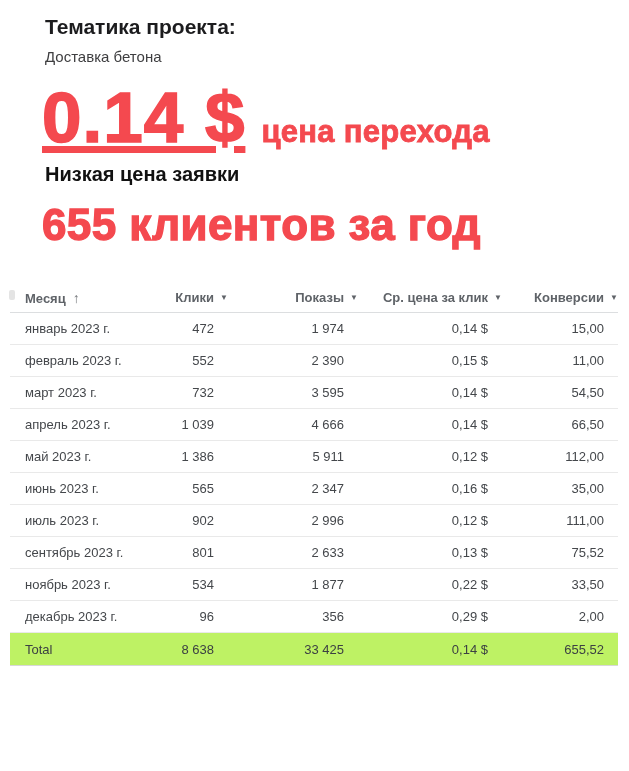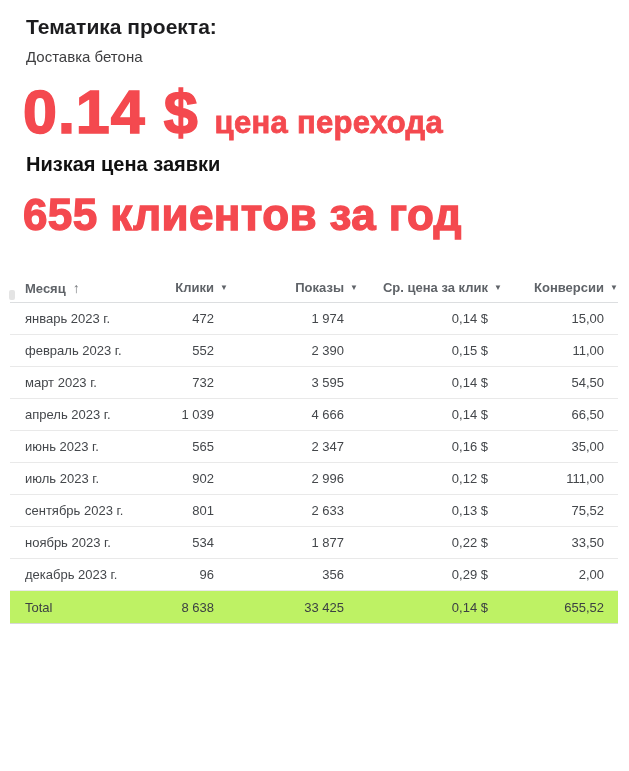--- a/index.html
+++ b/index.html
@@ -1,33 +1,33 @@
 <!DOCTYPE html>
 <html><head>
 <meta charset="utf-8">
 <style>
   html,body{margin:0;padding:0;background:#ffffff;}
   body{
     width:629px;height:771px;position:relative;overflow:hidden;
     font-family:"Liberation Sans","DejaVu Sans",sans-serif;
     -webkit-font-smoothing:antialiased;
   }
-  .hero{padding:15px 0 0 26px;}
+  .hero{padding:15px 0 0 45px;}
   .page-title{
     font-size:21px;font-weight:700;color:#1c1c1e;line-height:24px;margin:0;
   }
   .subtitle{
     margin-top:9px;font-size:15px;color:#3e3e40;line-height:18px;
   }
   .red{color:#F4494F;}
   .cpc-line{
     margin:16px 0 0 -3px;display:flex;align-items:baseline;gap:16px;line-height:1;
   }
   .cpc-value{
-    font-size:61px;font-weight:800;letter-spacing:1px;
+    font-size:71px;font-weight:800;letter-spacing:1px;text-decoration:underline;
     -webkit-text-stroke:1.6px currentColor;
   }
   .cpc-caption{
     font-size:31px;font-weight:700;letter-spacing:.3px;
     -webkit-text-stroke:.8px currentColor;
   }
   .claim{
     margin-top:10px;font-size:20px;font-weight:700;color:#111;line-height:23px;
   }
   .clients{
@@ -124,20 +124,27 @@
           <td class="c-num">54,50</td>
         </tr>
         <tr>
           <td class="c-month">апрель 2023 г.</td>
           <td class="c-num">1 039</td>
           <td class="c-num">4 666</td>
           <td class="c-num">0,14 $</td>
           <td class="c-num">66,50</td>
         </tr>
         <tr>
+          <td class="c-month">май 2023 г.</td>
+          <td class="c-num">1 386</td>
+          <td class="c-num">5 911</td>
+          <td class="c-num">0,12 $</td>
+          <td class="c-num">112,00</td>
+        </tr>
+        <tr>
           <td class="c-month">июнь 2023 г.</td>
           <td class="c-num">565</td>
           <td class="c-num">2 347</td>
           <td class="c-num">0,16 $</td>
           <td class="c-num">35,00</td>
         </tr>
         <tr>
           <td class="c-month">июль 2023 г.</td>
           <td class="c-num">902</td>
           <td class="c-num">2 996</td>

